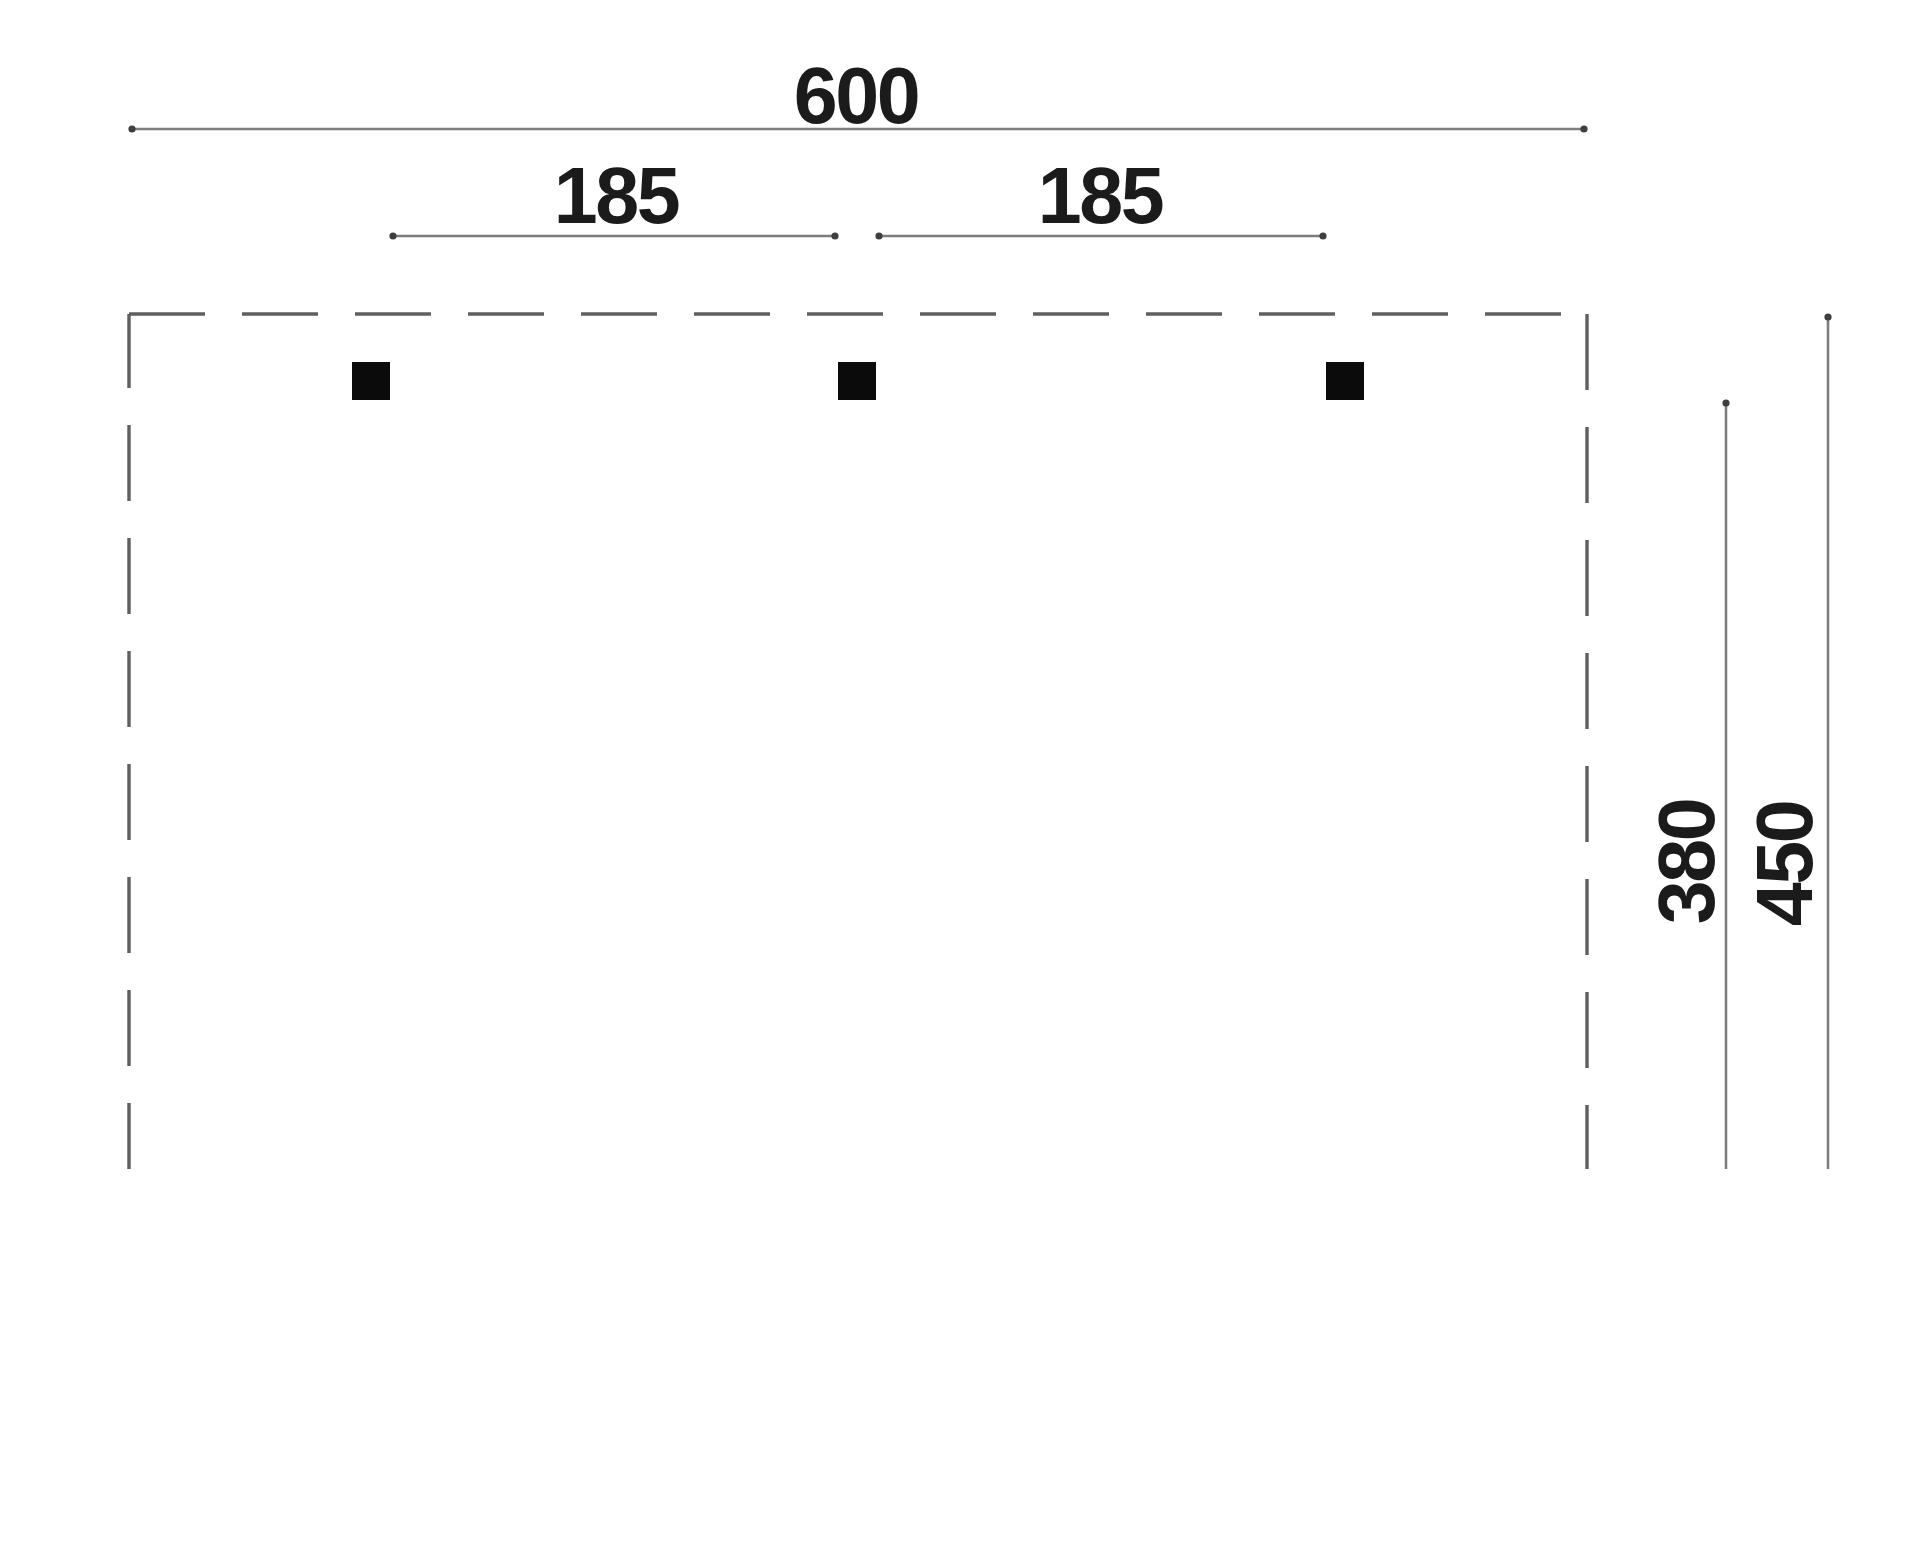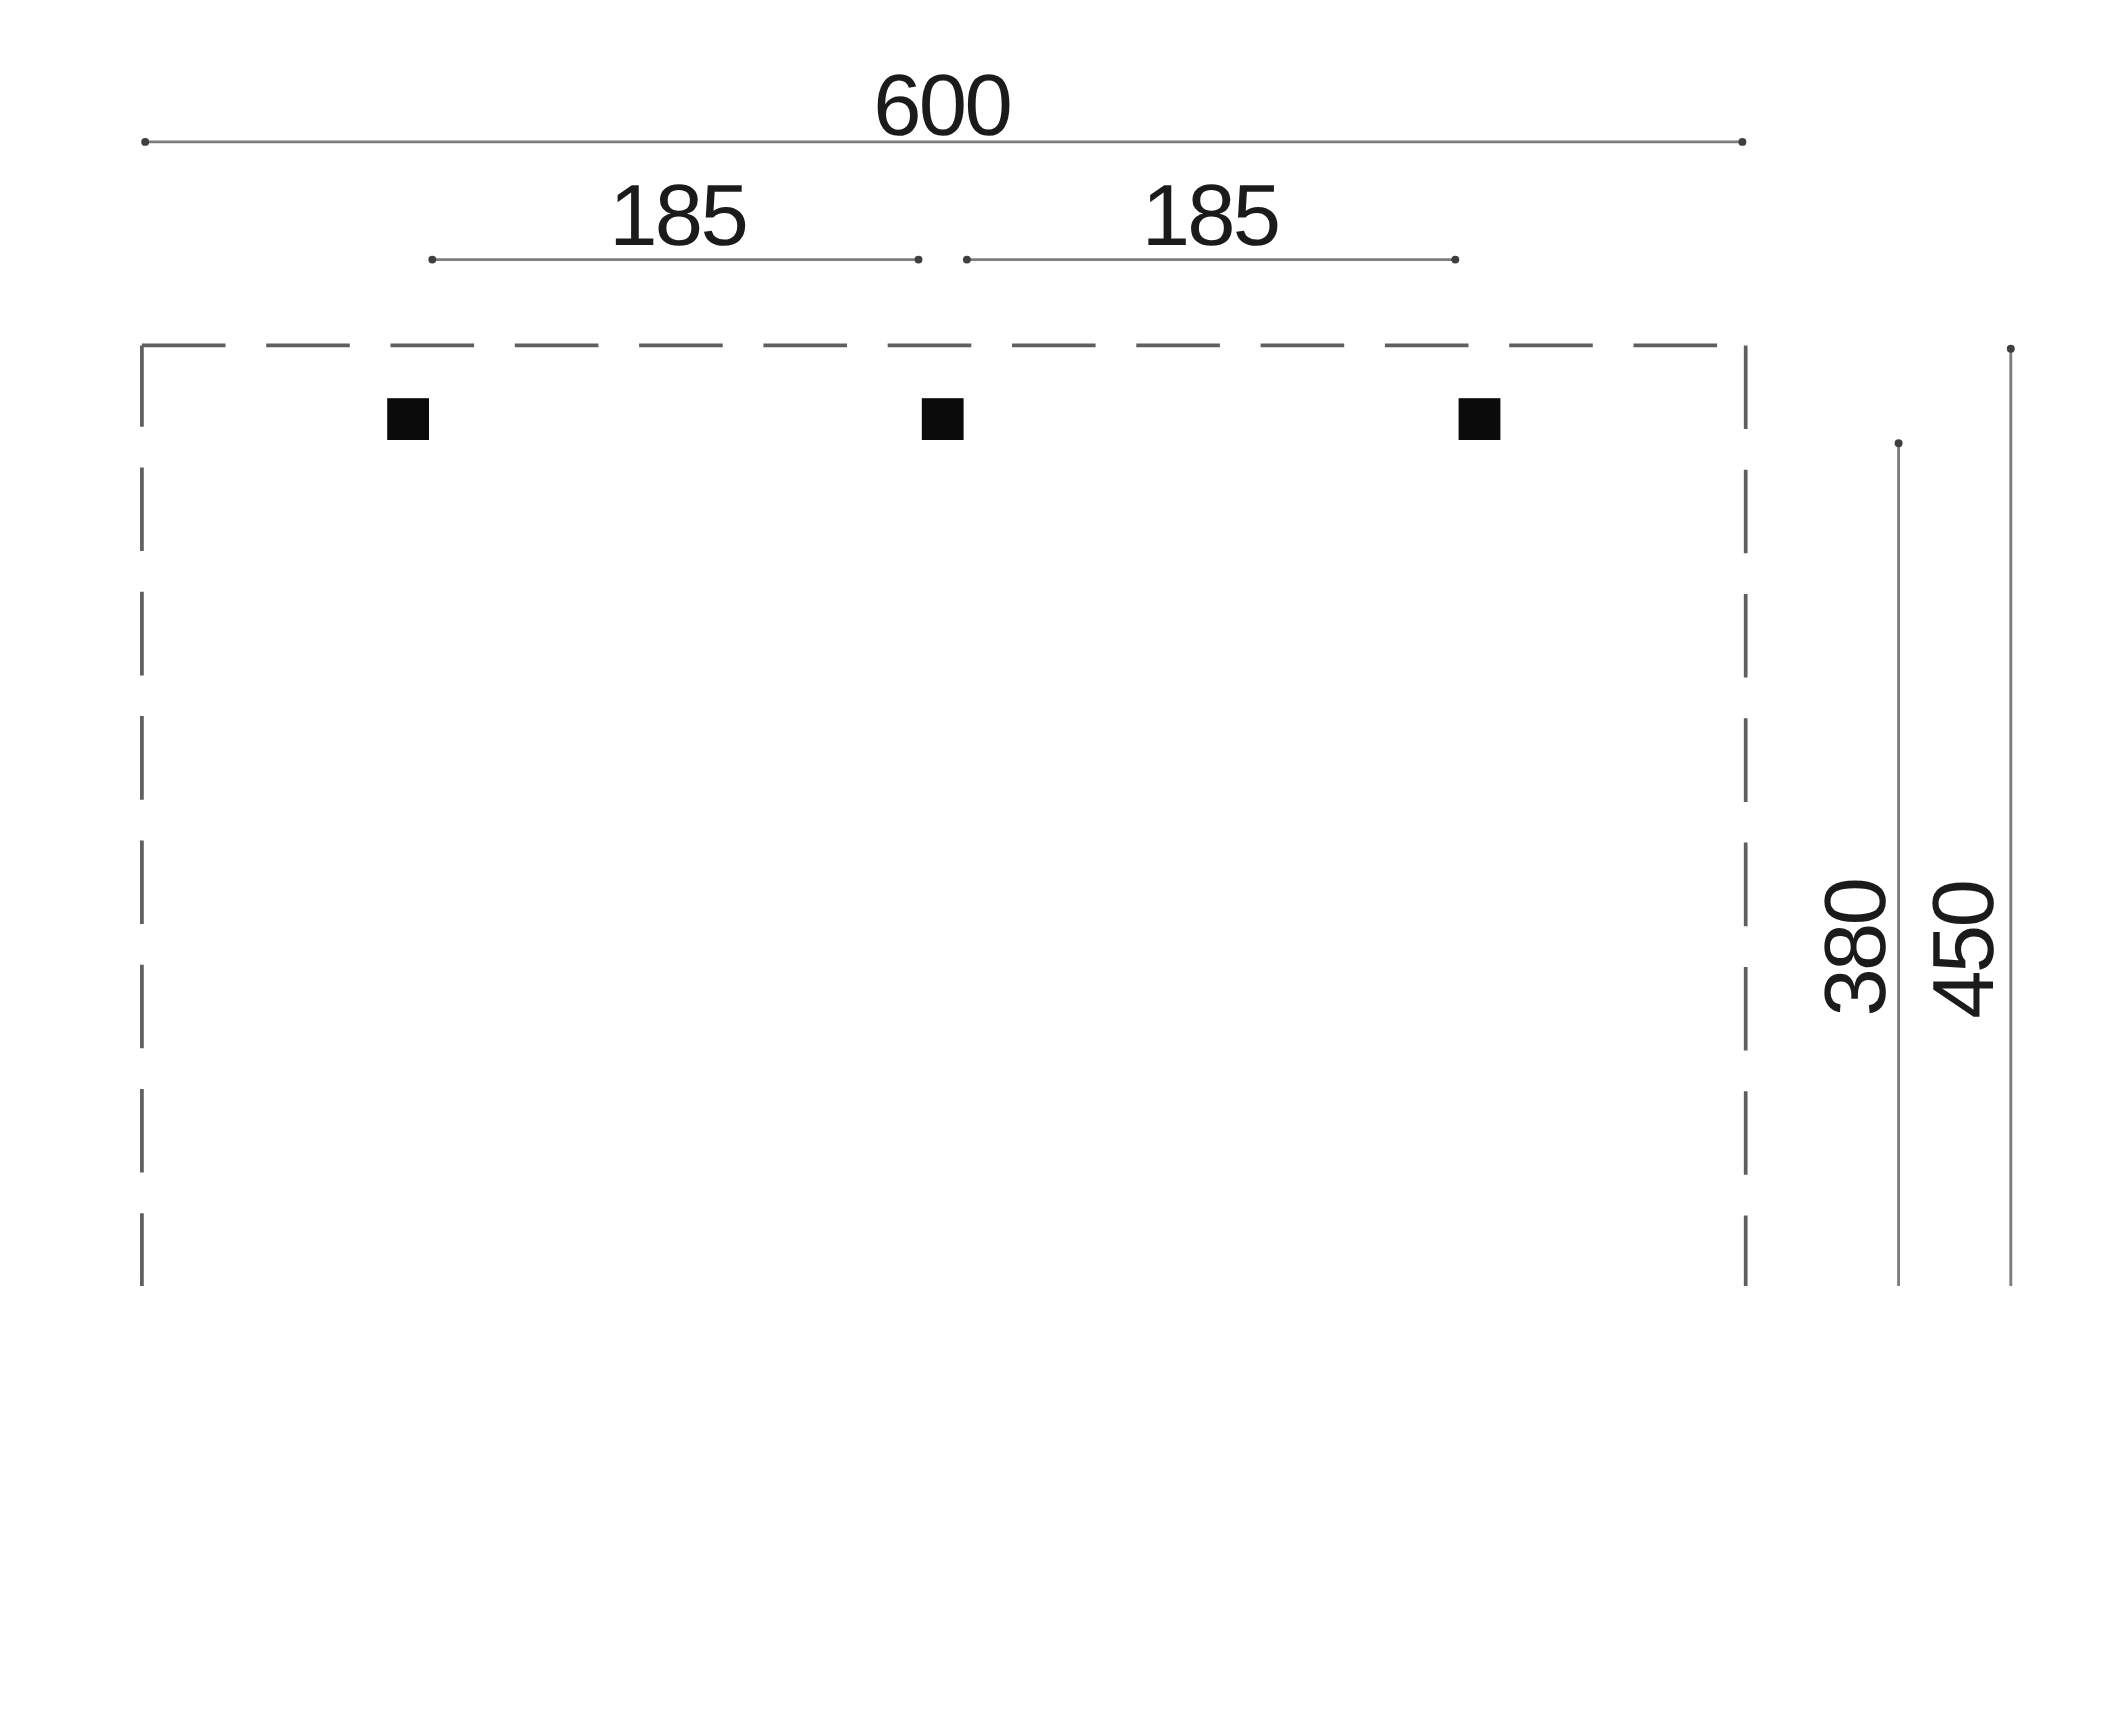--- a/index.html
+++ b/index.html
@@ -6,20 +6,21 @@
     margin: 0;
     padding: 0;
     background: #ffffff;
   }
   .canvas {
     position: relative;
     width: 1920px;
     height: 1169px;
     background: #ffffff;
     overflow: hidden;
+    font-weight: bold;
   }
   svg.plan {
     position: absolute;
     left: 0;
     top: 0;
   }
   .dim-label {
     font-family: "Liberation Sans", "DejaVu Sans", sans-serif;
     font-size: 79px;
     letter-spacing: -2.5px;

